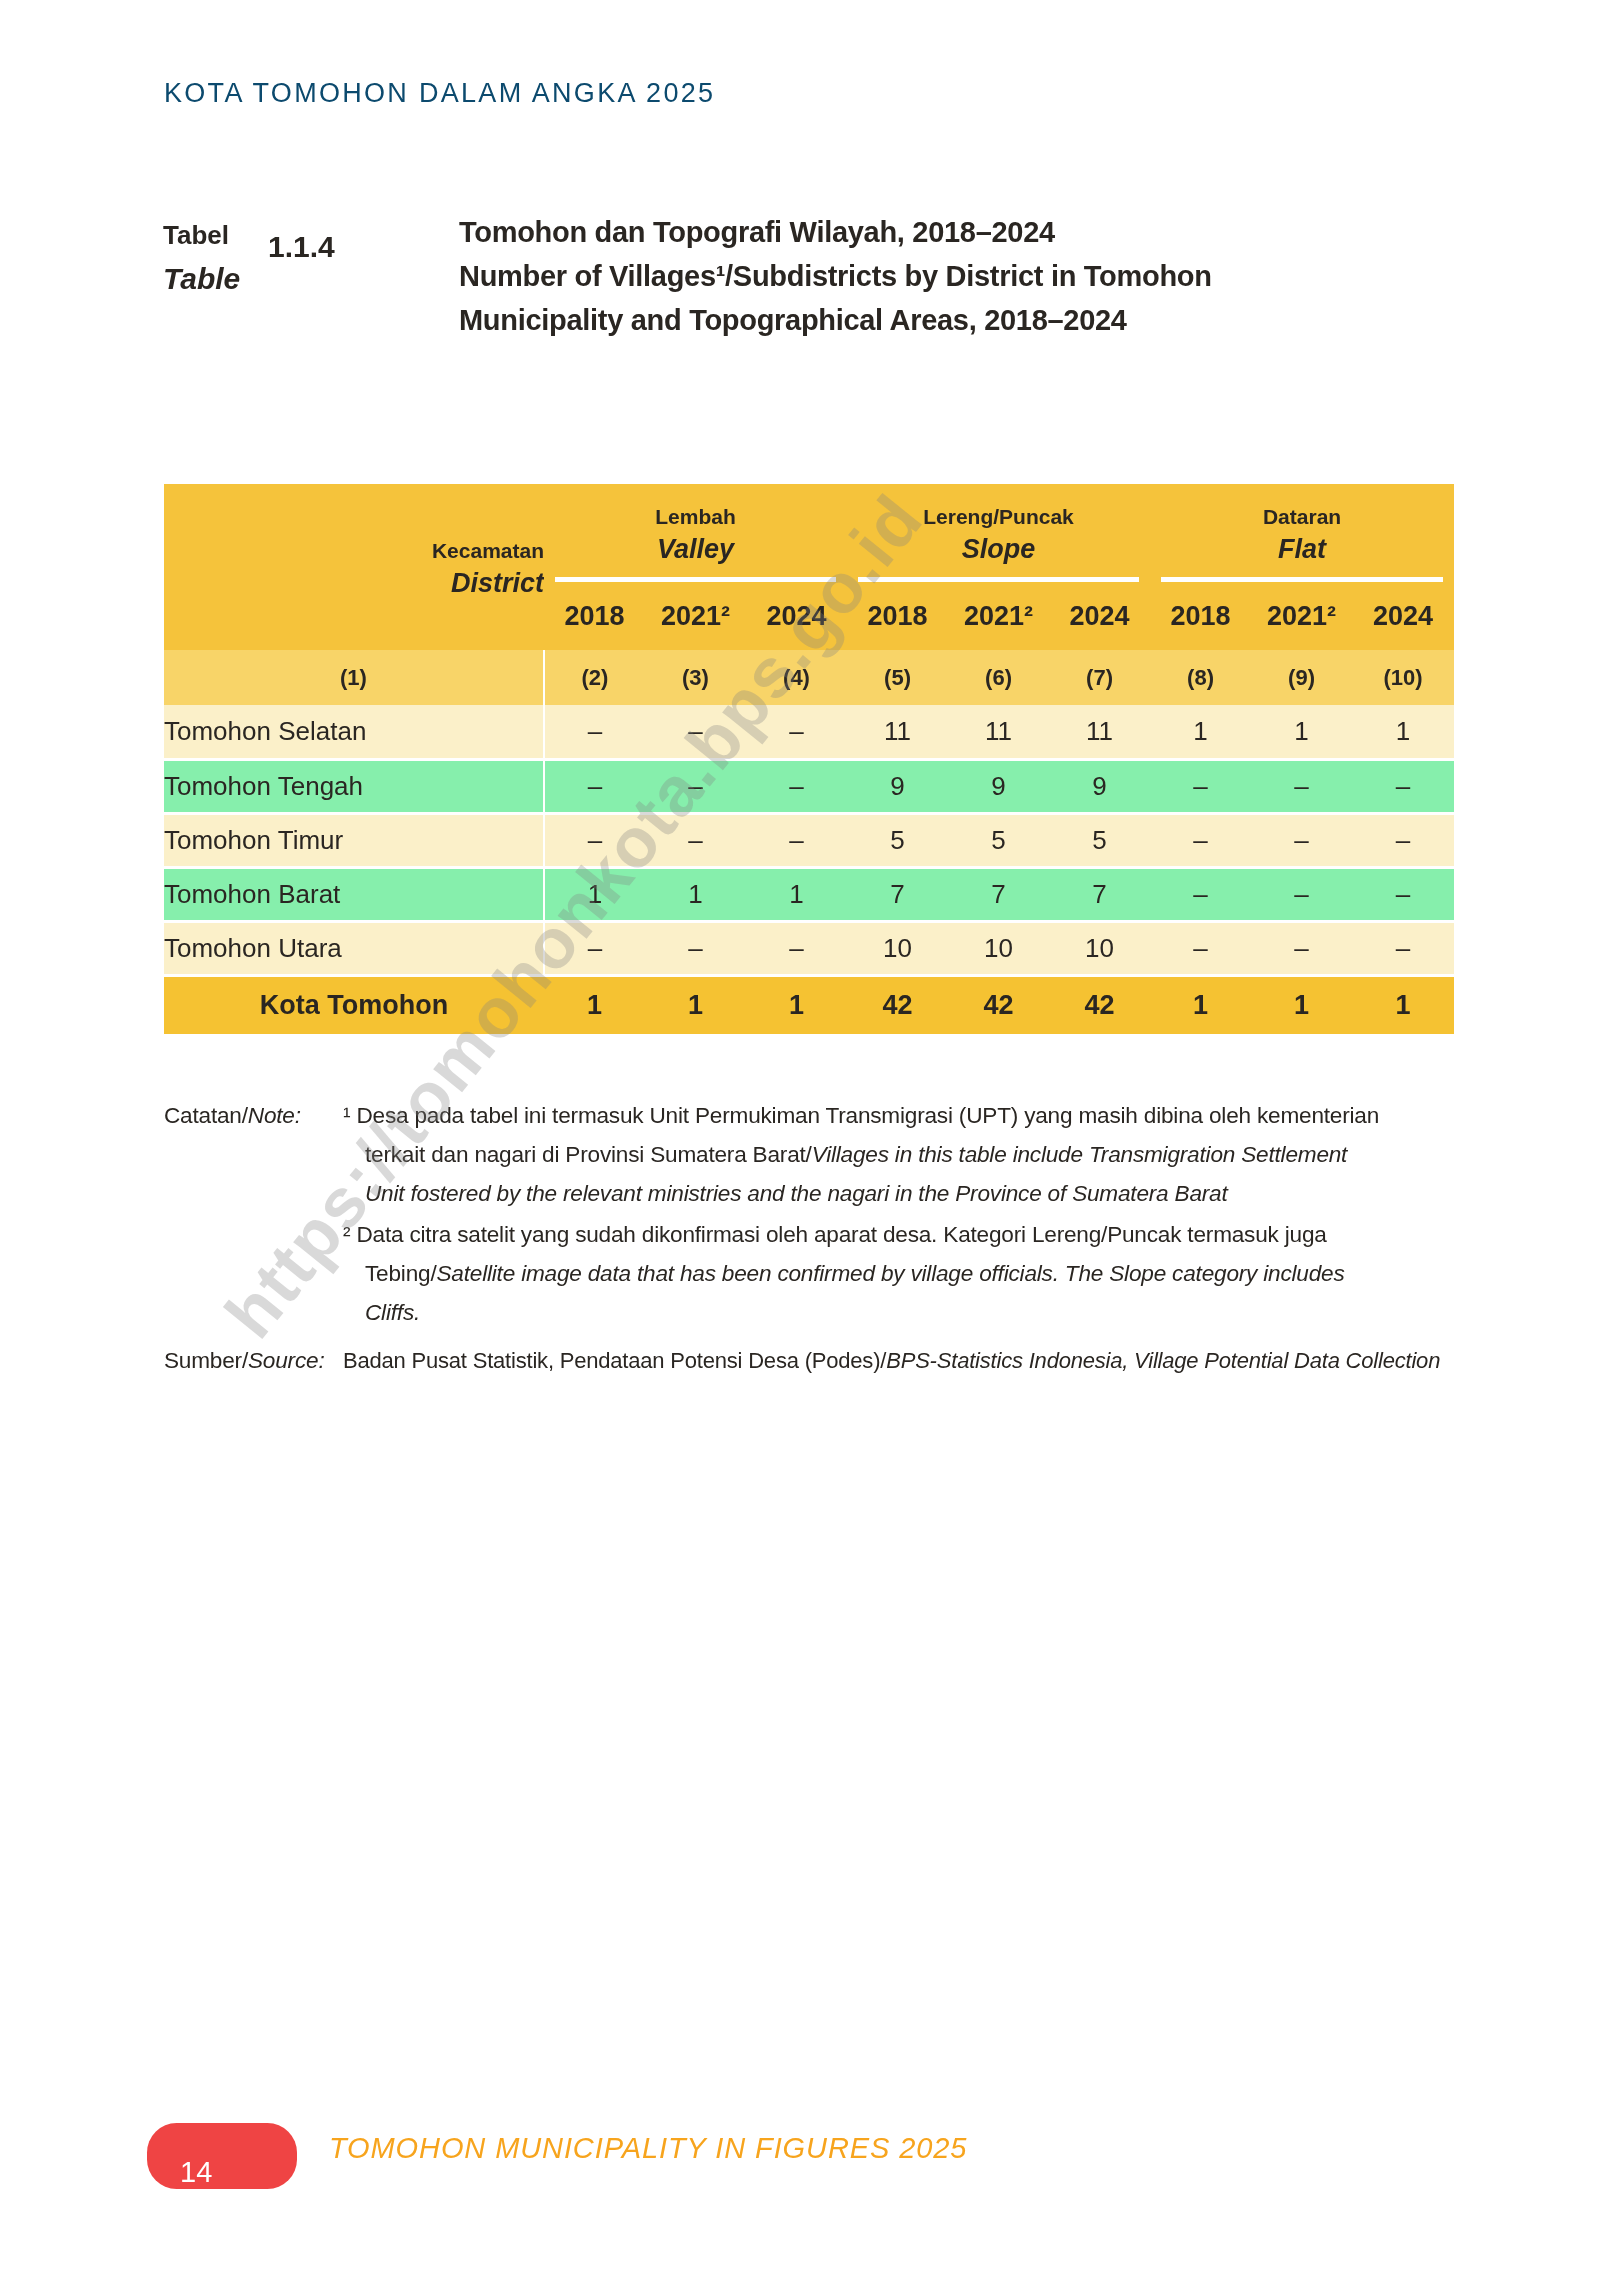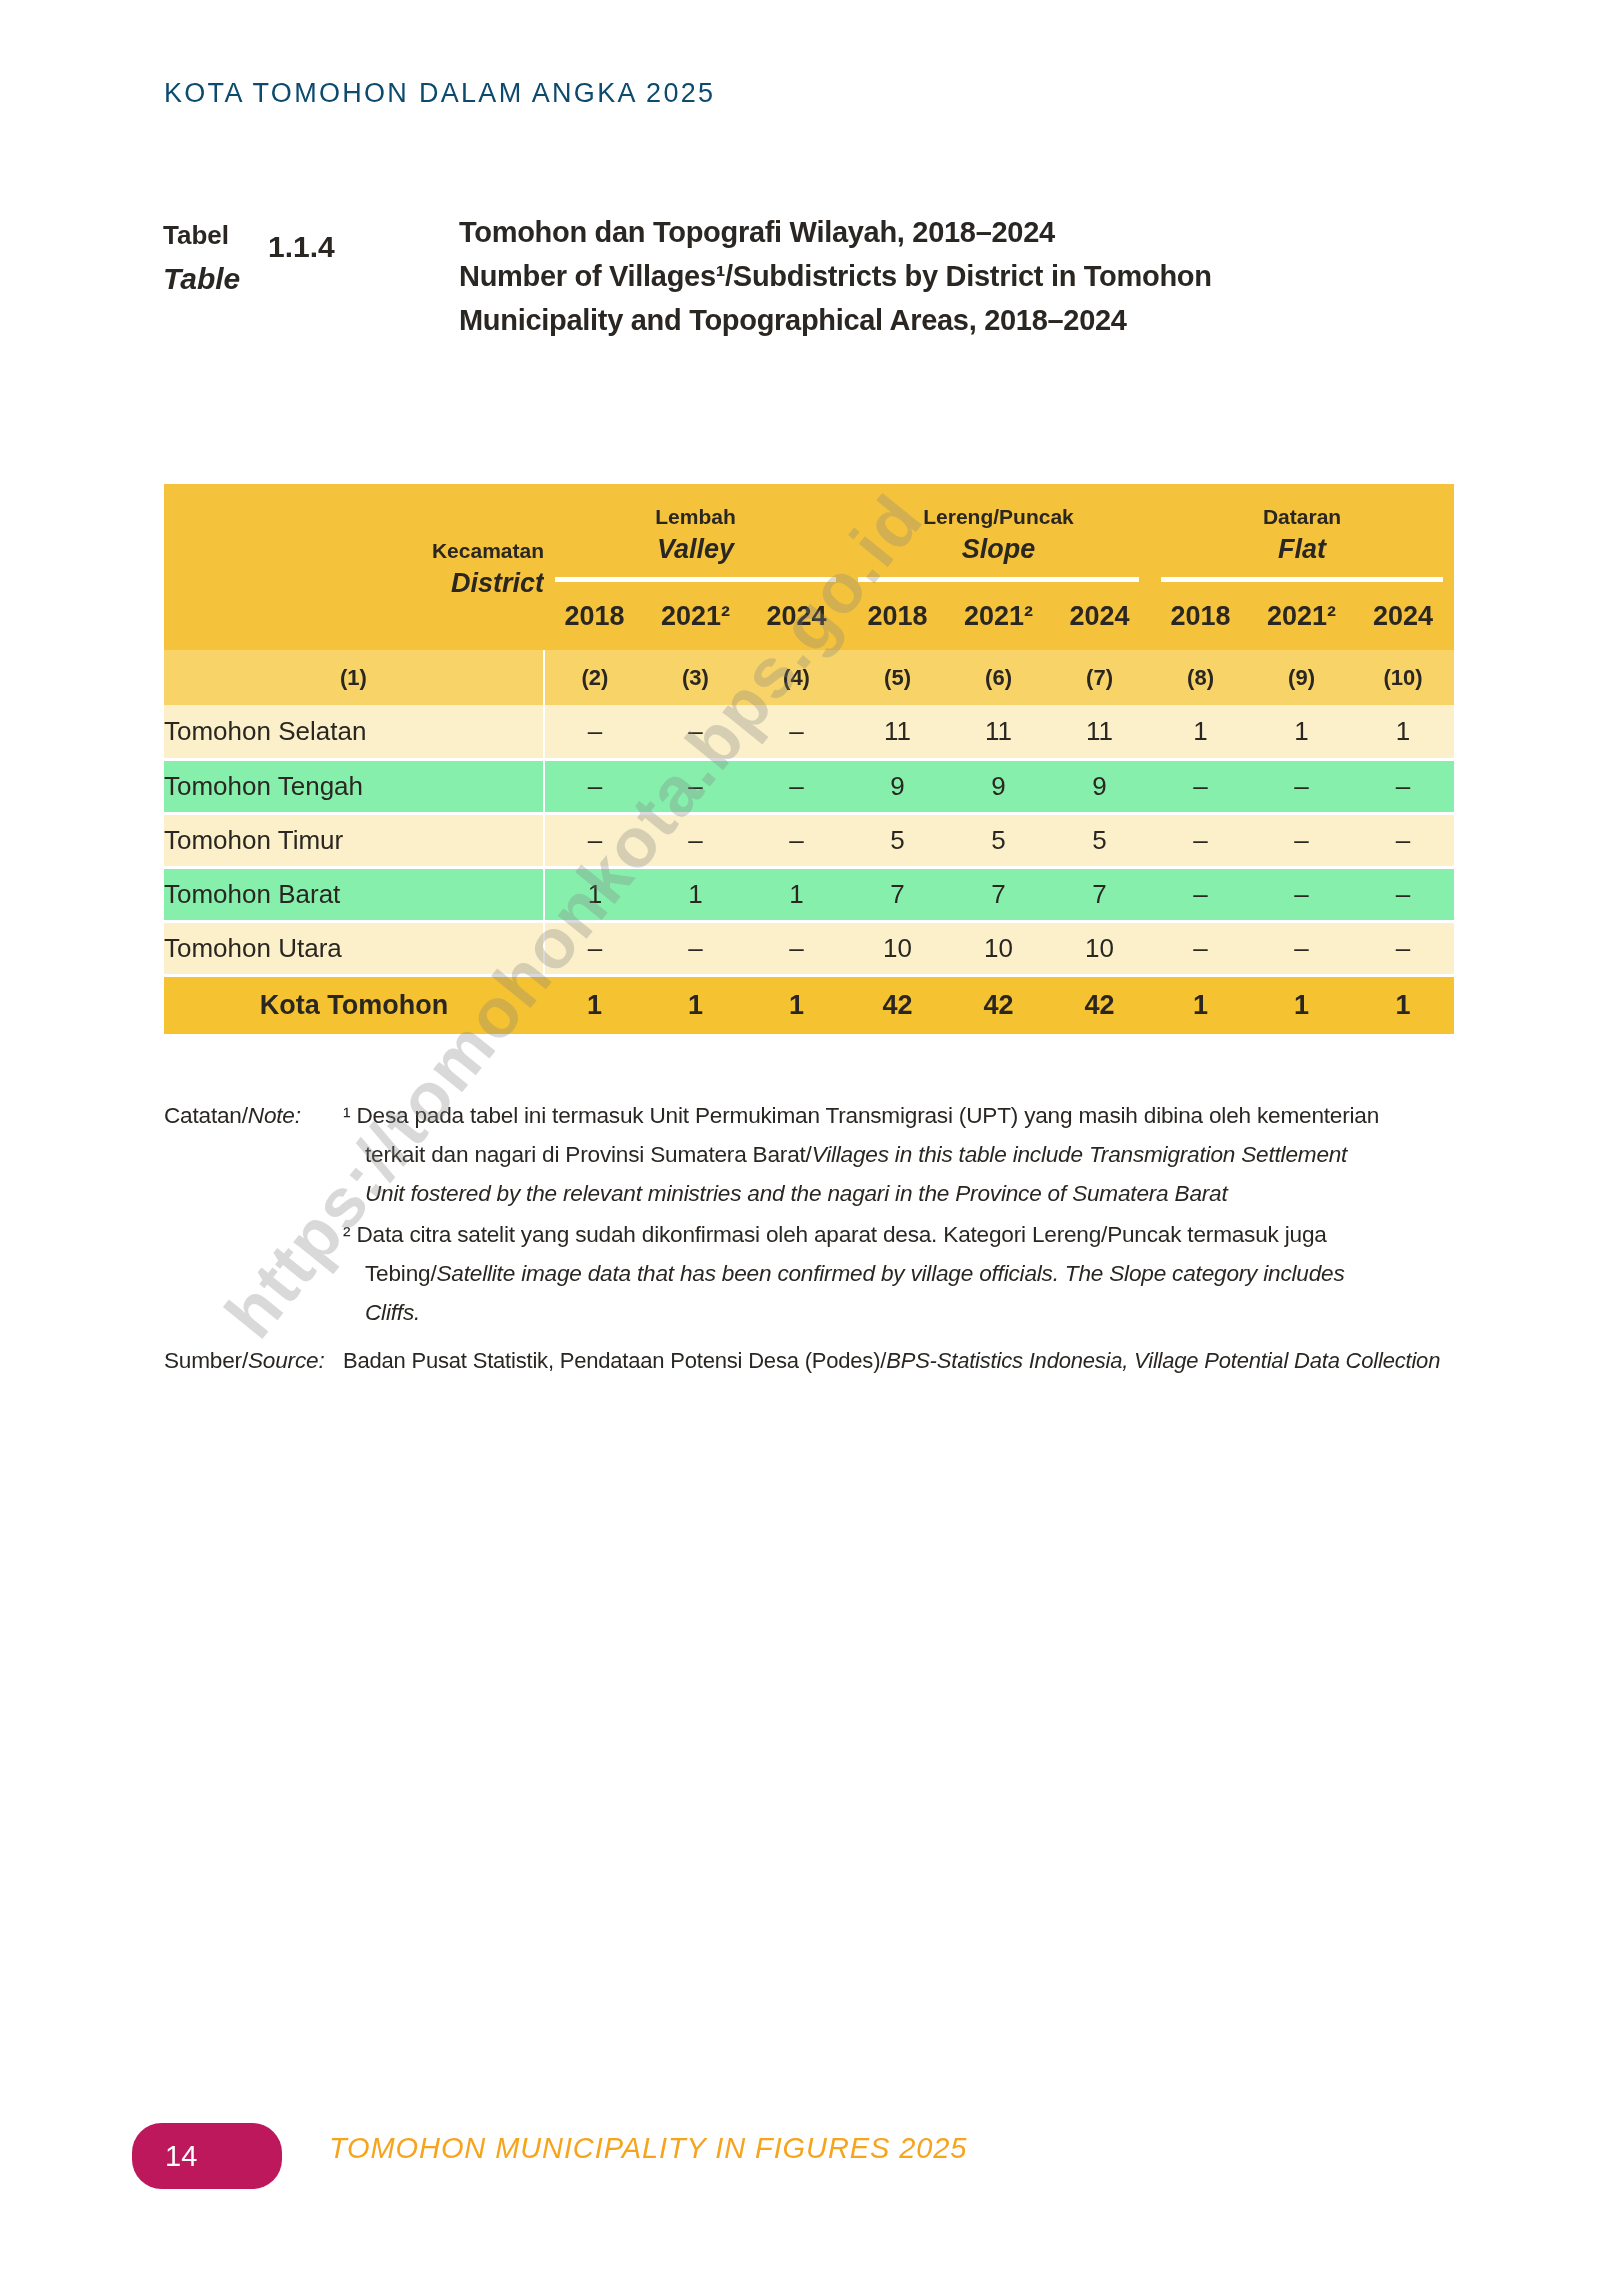--- a/index.html
+++ b/index.html
@@ -59,23 +59,23 @@
   .note2{margin-top:1.8px;}
   .source-row{margin-top:9.2px;}
   .source-text{white-space:nowrap;font-size:22px;padding-left:0;text-indent:0;}
 
   
   .watermark{position:absolute;left:574px;top:916px;transform:translate(-50%,-50%) rotate(-51deg);
              font-size:70px;font-weight:bold;letter-spacing:1.8px;color:rgba(128,128,128,0.30);
              white-space:nowrap;pointer-events:none;z-index:5;}
 
   
-  .footer-badge{position:absolute;left:132px;top:2123px;width:150px;height:66px;
-                background:#be185d;border-radius:29.5px;color:#ffffff;font-size:29px;
-                display:flex;align-items:center;padding-left:33px;box-sizing:border-box;}
+  .footer-badge{position:absolute;left:147px;top:2123px;width:150px;height:66px;
+                background:#ef4444;border-radius:29.5px;color:#ffffff;font-size:29px;
+                display:flex;align-items:flex-end;padding-left:33px;box-sizing:border-box;}
   .footer-text{position:absolute;left:329px;top:2132px;font-size:29px;font-style:italic;
                color:#f7a41d;letter-spacing:0.9px;}
 </style>
 </head>
 <body>
 
 <div class="page">
 
   <div class="page-header">KOTA TOMOHON DALAM ANGKA 2025</div>
 

